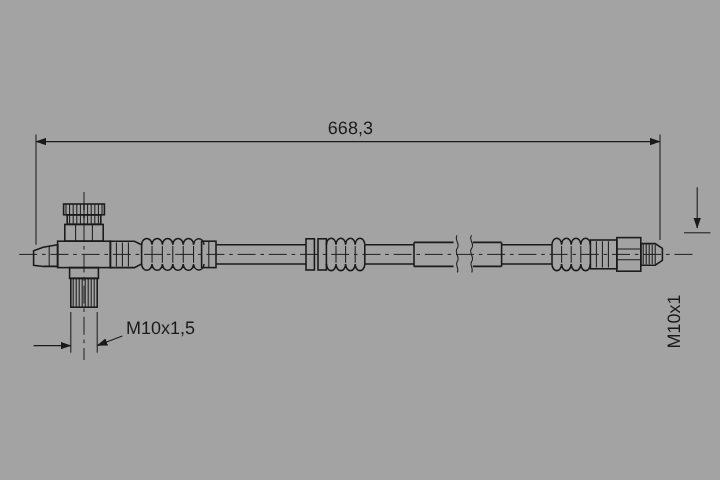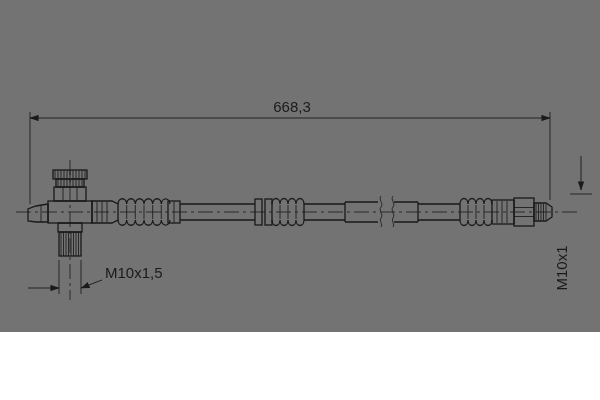--- a/index.html
+++ b/index.html
@@ -1,16 +1,16 @@
 <!DOCTYPE html>
 <html><head>
 <meta charset="utf-8">
 <style>
   html,body{margin:0;padding:0;background:#ffffff;}
-  #stage{width:600px;height:332px;background:#737373;position:relative;overflow:hidden;}
+  #stage{width:600px;height:400px;background:#a3a3a3;position:relative;overflow:hidden;}
   svg{display:block;}
   .outline{stroke:#1a1a1a;stroke-width:1.3;fill:none;stroke-linejoin:miter;stroke-linecap:butt;}
   .thin{stroke:#1a1a1a;stroke-width:0.85;fill:none;}
   .dim{stroke:#1a1a1a;stroke-width:0.9;fill:none;}
   .center{stroke:#1a1a1a;stroke-width:0.8;fill:none;stroke-dasharray:15 4 3 4;}
   .lbl{font-family:"Liberation Sans","DejaVu Sans",sans-serif;font-size:15px;fill:#1a1a1a;}
 </style>
 </head>
 <body>
 

